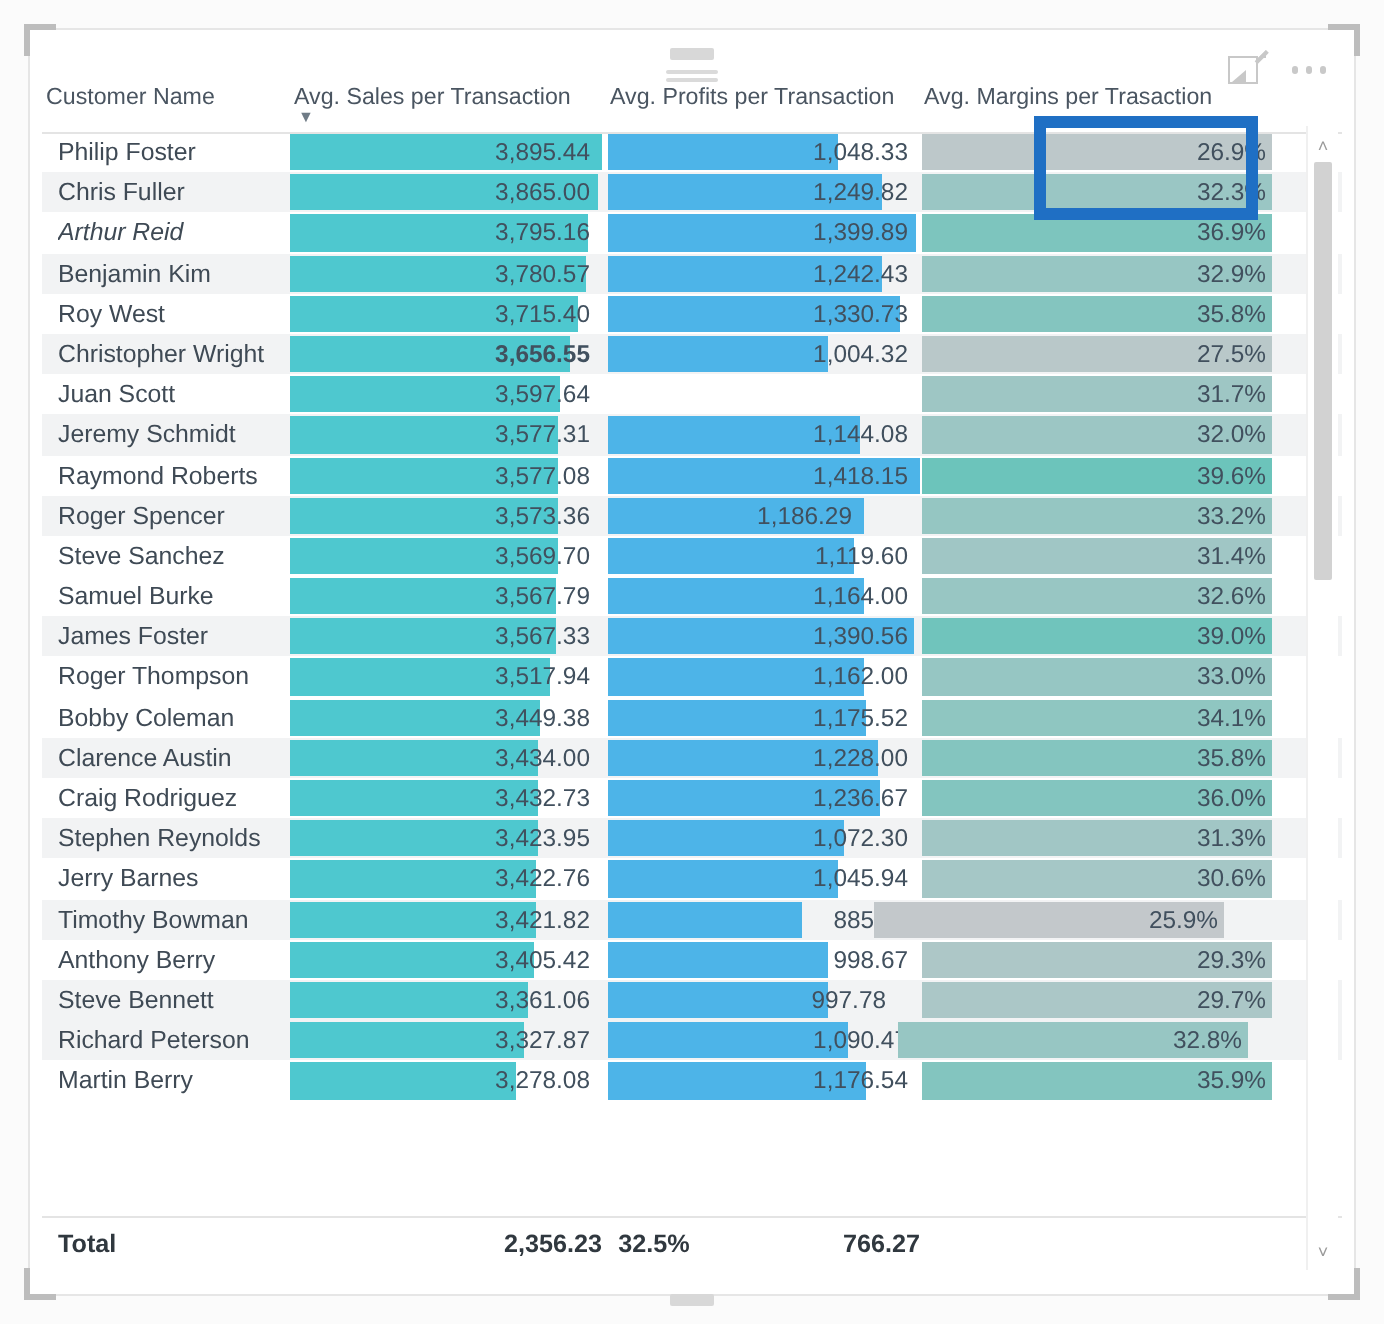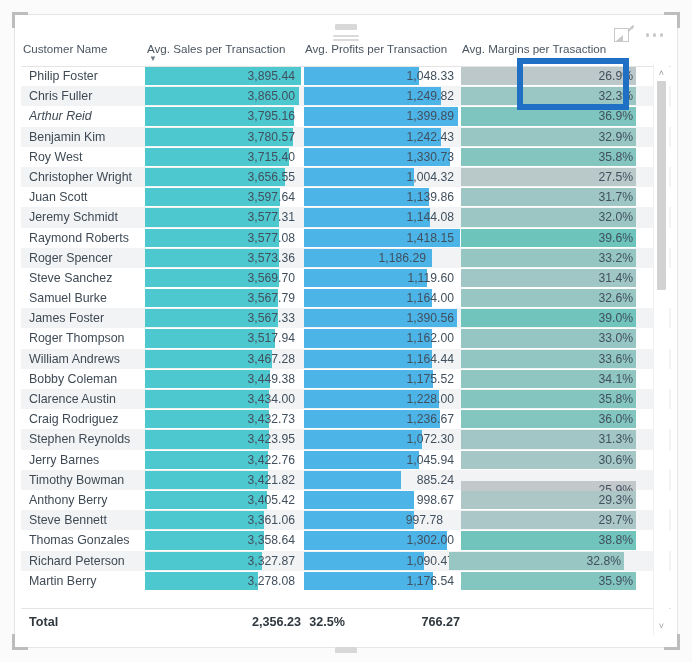--- a/index.html
+++ b/index.html
@@ -203,42 +203,38 @@
               <div class="bar profit" style="width: 146.384px; background: rgb(77, 180, 232);"></div>
               <div class="num">1,330.73</div>
             </div>
             <div class="cellwrap" style="left: 440px; width: 192px;">
               <div class="mgcell" style="left: 0px; width: 175px; background: rgb(132, 197, 191);"></div>
               <div class="mgnum">35.8%</div>
             </div>
           </div>
           <div class="row alt">
             <div class="c-name" style="width: 114px;">Christopher Wright</div>
-            <div class="cellwrap" style="left: 124px; width: 156px;">
+            <div class="cellwrap" style="left: 124px; width: 156px; font-weight: bold;">
               <div class="bar sales" style="width: 139.553px; background: rgb(78, 200, 207);"></div>
               <div class="num">3,656.55</div>
             </div>
             <div class="cellwrap" style="left: 283px; width: 156px;">
               <div class="bar profit" style="width: 110.478px; background: rgb(77, 180, 232);"></div>
               <div class="num">1,004.32</div>
             </div>
             <div class="cellwrap" style="left: 440px; width: 192px;">
               <div class="mgcell" style="left: 0px; width: 175px; background: rgb(185, 200, 201);"></div>
               <div class="mgnum">27.5%</div>
             </div>
           </div>
           <div class="row">
             <div class="c-name" style="width: 114px;">Juan Scott</div>
             <div class="cellwrap" style="left: 124px; width: 156px;">
               <div class="bar sales" style="width: 135.497px; background: rgb(78, 200, 207);"></div>
               <div class="num">3,597.64</div>
-            </div>
-            <div class="cellwrap" style="left: 283px; width: 156px;">
-              <div class="bar profit" style="width: 125.387px; background: rgb(77, 180, 232);"></div>
-              <div class="num">1,139.86</div>
             </div>
             <div class="cellwrap" style="left: 440px; width: 192px;">
               <div class="mgcell" style="left: 0px; width: 175px; background: rgb(158, 198, 196);"></div>
               <div class="mgnum">31.7%</div>
             </div>
           </div>
           <div class="row alt">
             <div class="c-name" style="width: 114px;">Jeremy Schmidt</div>
             <div class="cellwrap" style="left: 124px; width: 156px;">
               <div class="bar sales" style="width: 134.097px; background: rgb(78, 200, 207);"></div>
@@ -336,35 +332,20 @@
             </div>
             <div class="cellwrap" style="left: 283px; width: 156px;">
               <div class="bar profit" style="width: 127.823px; background: rgb(77, 180, 232);"></div>
               <div class="num">1,162.00</div>
             </div>
             <div class="cellwrap" style="left: 440px; width: 192px;">
               <div class="mgcell" style="left: 0px; width: 175px; background: rgb(150, 198, 195);"></div>
               <div class="mgnum">33.0%</div>
             </div>
           </div>
-          <div class="row alt">
-            <div class="c-name" style="width: 114px;">William Andrews</div>
-            <div class="cellwrap" style="left: 124px; width: 156px;">
-              <div class="bar sales" style="width: 126.522px; background: rgb(78, 200, 207);"></div>
-              <div class="num">3,467.28</div>
-            </div>
-            <div class="cellwrap" style="left: 283px; width: 156px;">
-              <div class="bar profit" style="width: 128.091px; background: rgb(77, 180, 232);"></div>
-              <div class="num">1,164.44</div>
-            </div>
-            <div class="cellwrap" style="left: 440px; width: 192px;">
-              <div class="mgcell" style="left: 0px; width: 175px; background: rgb(146, 198, 194);"></div>
-              <div class="mgnum">33.6%</div>
-            </div>
-          </div>
           <div class="row">
             <div class="c-name" style="width: 114px;">Bobby Coleman</div>
             <div class="cellwrap" style="left: 124px; width: 156px;">
               <div class="bar sales" style="width: 125.29px; background: rgb(78, 200, 207);"></div>
               <div class="num">3,449.38</div>
             </div>
             <div class="cellwrap" style="left: 283px; width: 156px;">
               <div class="bar profit" style="width: 129.31px; background: rgb(77, 180, 232);"></div>
               <div class="num">1,175.52</div>
             </div>
@@ -436,21 +417,21 @@
           <div class="row alt">
             <div class="c-name" style="width: 114px;">Timothy Bowman</div>
             <div class="cellwrap" style="left: 124px; width: 156px;">
               <div class="bar sales" style="width: 123.392px; background: rgb(78, 200, 207);"></div>
               <div class="num">3,421.82</div>
             </div>
             <div class="cellwrap" style="left: 283px; width: 156px;">
               <div class="bar profit" style="width: 97.3786px; background: rgb(77, 180, 232);"></div>
               <div class="num">885.24</div>
             </div>
-            <div class="cellwrap" style="left: 440px; width: 192px; margin-top: 10px;">
+            <div class="cellwrap" style="left: 416px; width: 192px;">
               <div class="mgcell" style="left: 0px; width: 175px; background: rgb(195, 200, 203);"></div>
               <div class="mgnum">25.9%</div>
             </div>
           </div>
           <div class="row">
             <div class="c-name" style="width: 114px;">Anthony Berry</div>
             <div class="cellwrap" style="left: 124px; width: 156px;">
               <div class="bar sales" style="width: 122.263px; background: rgb(78, 200, 207);"></div>
               <div class="num">3,405.42</div>
             </div>
@@ -469,35 +450,20 @@
               <div class="bar sales" style="width: 119.209px; background: rgb(78, 200, 207);"></div>
               <div class="num">3,361.06</div>
             </div>
             <div class="cellwrap" style="left: 283px; width: 145px;">
               <div class="bar profit" style="width: 109.758px; background: rgb(77, 180, 232);"></div>
               <div class="num">997.78</div>
             </div>
             <div class="cellwrap" style="left: 440px; width: 192px;">
               <div class="mgcell" style="left: 0px; width: 175px; background: rgb(171, 199, 199);"></div>
               <div class="mgnum">29.7%</div>
-            </div>
-          </div>
-          <div class="row">
-            <div class="c-name" style="width: 114px;">Thomas Gonzales</div>
-            <div class="cellwrap" style="left: 124px; width: 156px;">
-              <div class="bar sales" style="width: 119.042px; background: rgb(78, 200, 207);"></div>
-              <div class="num">3,358.64</div>
-            </div>
-            <div class="cellwrap" style="left: 283px; width: 156px;">
-              <div class="bar profit" style="width: 143.223px; background: rgb(77, 180, 232);"></div>
-              <div class="num">1,302.00</div>
-            </div>
-            <div class="cellwrap" style="left: 440px; width: 192px;">
-              <div class="mgcell" style="left: 0px; width: 175px; background: rgb(113, 196, 188);"></div>
-              <div class="mgnum">38.8%</div>
             </div>
           </div>
           <div class="row alt">
             <div class="c-name" style="width: 114px;">Richard Peterson</div>
             <div class="cellwrap" style="left: 124px; width: 156px;">
               <div class="bar sales" style="width: 116.924px; background: rgb(78, 200, 207);"></div>
               <div class="num">3,327.87</div>
             </div>
             <div class="cellwrap" style="left: 283px; width: 156px;">
               <div class="bar profit" style="width: 119.954px; background: rgb(77, 180, 232);"></div>

